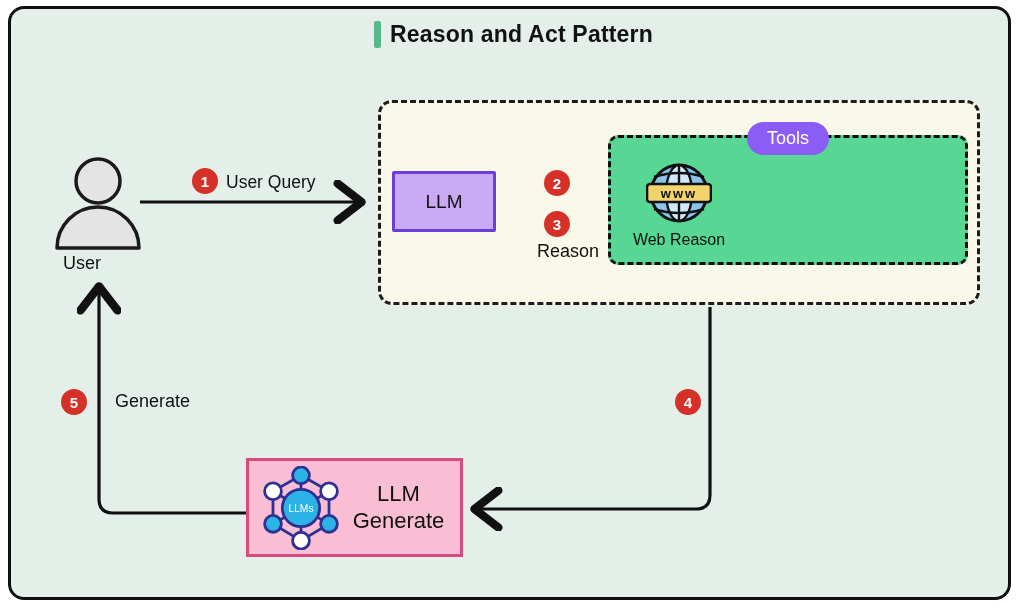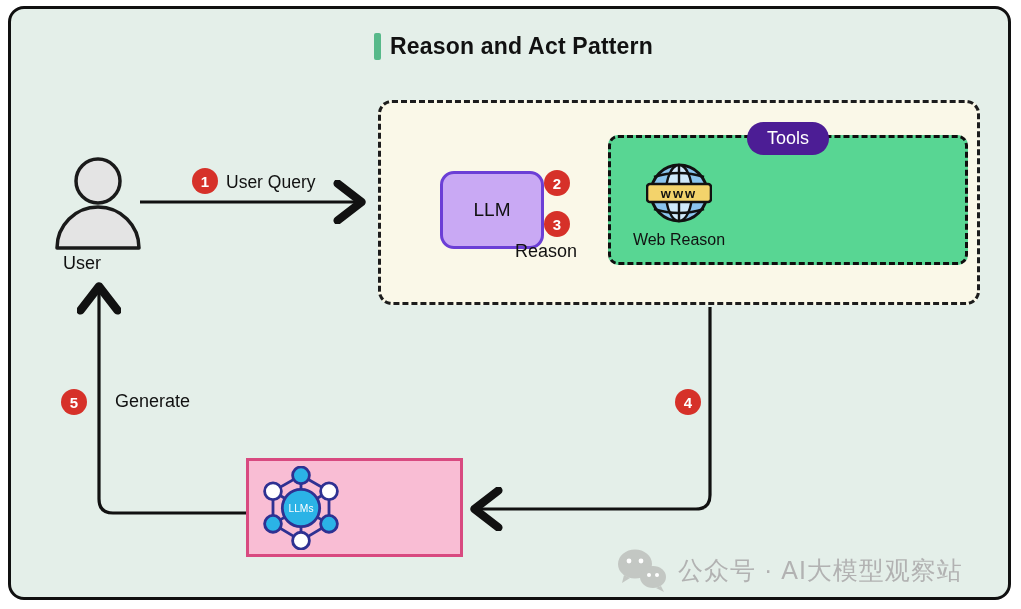--- a/index.html
+++ b/index.html
@@ -1,33 +1,33 @@
 <!DOCTYPE html>
 <html><head>
 <meta charset="utf-8">
 <style>
   * { margin:0; padding:0; box-sizing:border-box; }
   html,body { width:1021px; height:609px; background:#ffffff; font-family:"Liberation Sans", sans-serif; color:#111; }
   .stage { position:relative; width:1021px; height:609px; background:#fff; overflow:hidden; }
   .frame { position:absolute; left:8px; top:6px; width:1003px; height:594px; background:#e4efe9; border:3px solid #101010; border-radius:16px; }
 
   
-  .title-wrap { position:absolute; left:374px; top:21px; display:flex; align-items:center;margin-top:12px; }
+  .title-wrap { position:absolute; left:374px; top:21px; display:flex; align-items:center; }
   .title-bar { width:7px; height:27px; background:#57b98a; border-radius:2px; margin-right:9px; }
   .title-text { font-size:23px; font-weight:bold; letter-spacing:0.2px; }
 
   
   .agent-box { position:absolute; left:378px; top:100px; width:602px; height:205px; background:#faf8e8; border:3px dashed #1c1c1c; border-radius:14px; }
 
   
-  .llm-box { position:absolute; left:392px; top:171px; width:104px; height:78px; background:#c9a9f4; border:3px solid #6b3fd6; border-radius:14px; display:flex; align-items:center; justify-content:center; font-size:19px;margin-left:48px; }
+  .llm-box { position:absolute; left:392px; top:171px; width:104px; height:61px; background:#c9a9f4; border:3px solid #6b3fd6; border-radius:2px; display:flex; align-items:center; justify-content:center; font-size:19px; }
 
   
   .tools-box { position:absolute; left:608px; top:135px; width:360px; height:130px; background:#58d693; border:3px dashed #0e0e0e; border-radius:10px; }
-  .tools-pill { position:absolute; left:747px; top:122px; width:82px; height:33px; background:#4c1d95; border-radius:17px; color:#fff; font-size:18px; display:flex; align-items:center; justify-content:center; }
+  .tools-pill { position:absolute; left:747px; top:122px; width:82px; height:33px; background:#8b5cf6; border-radius:17px; color:#fff; font-size:18px; display:flex; align-items:center; justify-content:center; }
   .tool-cell { position:absolute; top:160px; display:flex; flex-direction:column; align-items:center; }
   .tool-label { font-size:16px; margin-top:5px; white-space:nowrap; }
 
   
   .badge { position:absolute; width:26px; height:26px; background:#d63129; border-radius:50%; color:#fff; font-size:15px; font-weight:bold; display:flex; align-items:center; justify-content:center; }
 
   .flow-label { position:absolute; font-size:18px; white-space:nowrap; }
 
   
   .user-label { position:absolute; left:42px; top:253px; width:80px; text-align:center; font-size:18px; }
@@ -103,21 +103,21 @@
       <span>1</span>
     </div>
   <div class="flow-label" style="left:226px; top:172px; font-size:17.5px;">User Query</div>
 
   <div class="badge" style="left:544px; top:170px;">
       <span>2</span>
     </div>
   <div class="badge" style="left:544px; top:211px;">
       <span>3</span>
     </div>
-  <div class="flow-label" style="left:515px; top:241px; width:84px; text-align:left;">Reason</div>
+  <div class="flow-label" style="left:515px; top:241px; width:84px; text-align:right;">Reason</div>
 
   <div class="badge" style="left:675px; top:389px;">
       <span>4</span>
     </div>
 
   <div class="badge" style="left:61px; top:389px;">
       <span>5</span>
     </div>
   <div class="flow-label" style="left:115px; top:391px;">Generate</div>
 
@@ -129,28 +129,16 @@
       </g>
       <circle cx="42" cy="45" r="20" fill="#2bb3e6" stroke="#2e3192" stroke-width="3"></circle>
       <text x="42" y="49" text-anchor="middle" font-size="11" fill="#fff">LLMs</text>
       <circle cx="42" cy="10" r="9" fill="#2bb3e6" stroke="#2e3192" stroke-width="3"></circle>
       <circle cx="72" cy="27" r="9" fill="#ffffff" stroke="#2e3192" stroke-width="3"></circle>
       <circle cx="72" cy="62" r="9" fill="#2bb3e6" stroke="#2e3192" stroke-width="3"></circle>
       <circle cx="42" cy="80" r="9" fill="#ffffff" stroke="#2e3192" stroke-width="3"></circle>
       <circle cx="12" cy="62" r="9" fill="#2bb3e6" stroke="#2e3192" stroke-width="3"></circle>
       <circle cx="12" cy="27" r="9" fill="#ffffff" stroke="#2e3192" stroke-width="3"></circle>
     </svg>
+    <div class="gen-label">LLM Generate</div>
   </div>
 
-  <div class="watermark">
-    <svg width="52" height="44" viewBox="0 0 52 44">
-      <ellipse cx="19" cy="16" rx="17" ry="14.5" fill="#c3c7c3"></ellipse>
-      <path d="M8,27 L6,35 L14,30 Z" fill="#c3c7c3"></path>
-      <circle cx="13" cy="13" r="2.4" fill="#fff"></circle>
-      <circle cx="25" cy="13" r="2.4" fill="#fff"></circle>
-      <ellipse cx="37" cy="29" rx="13" ry="11" fill="#c3c7c3"></ellipse>
-      <path d="M45,38 L48,44 L40,40 Z" fill="#c3c7c3"></path>
-      <circle cx="33" cy="27" r="2" fill="#fff"></circle>
-      <circle cx="41" cy="27" r="2" fill="#fff"></circle>
-    </svg>
-    <div class="watermark-text">公众号 · AI大模型观察站</div>
-  </div>
 </div>
 
 </body></html>

